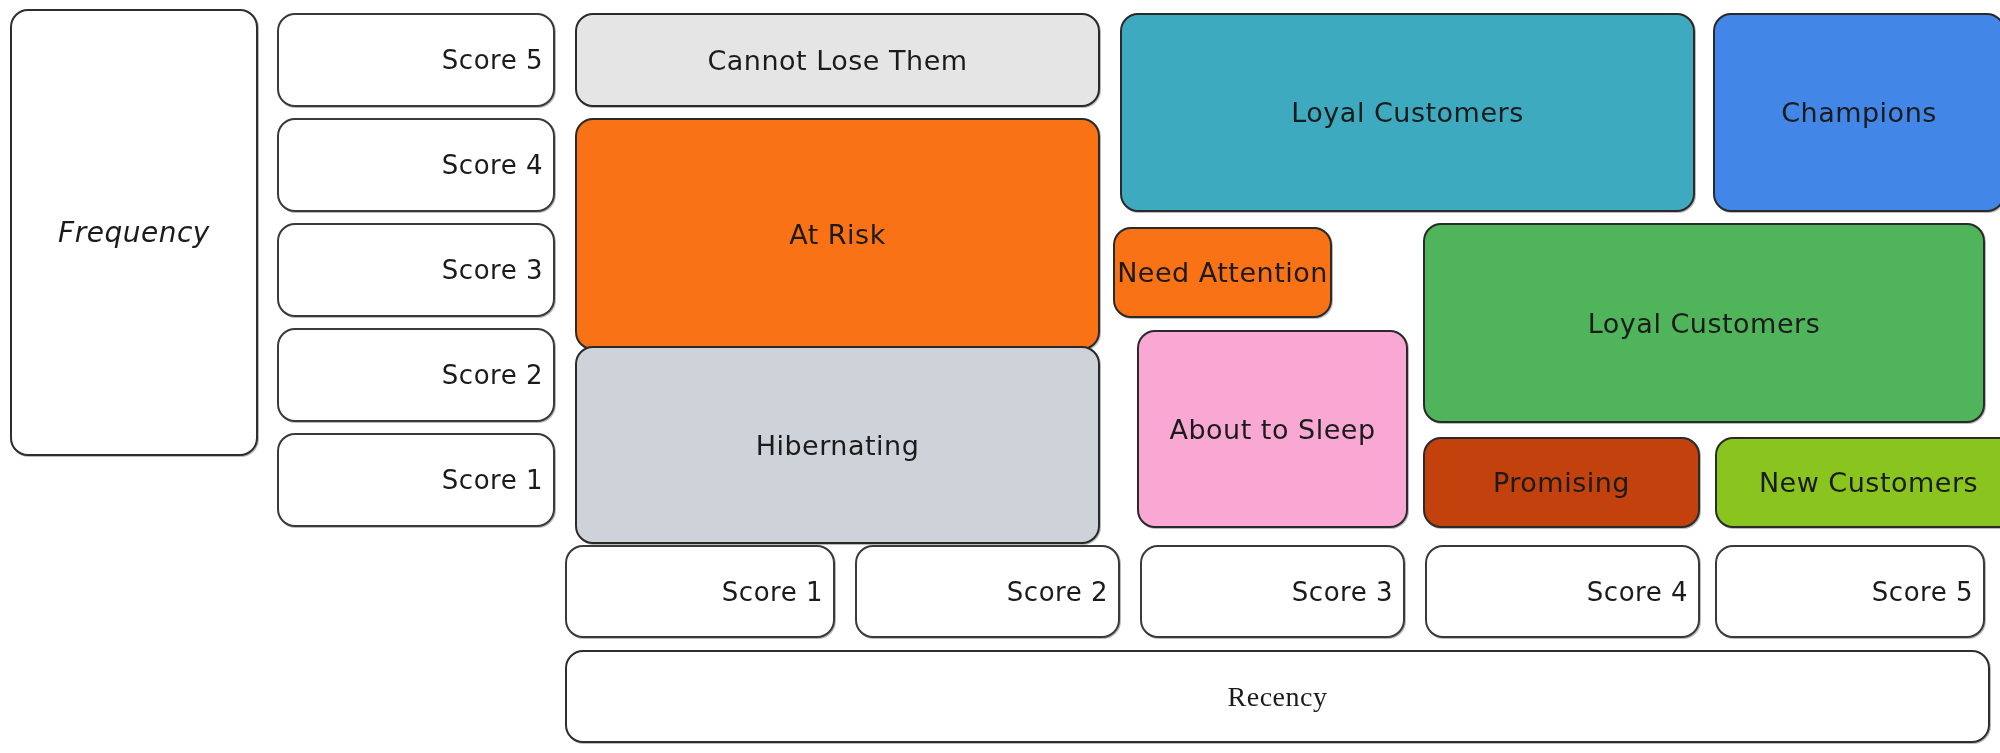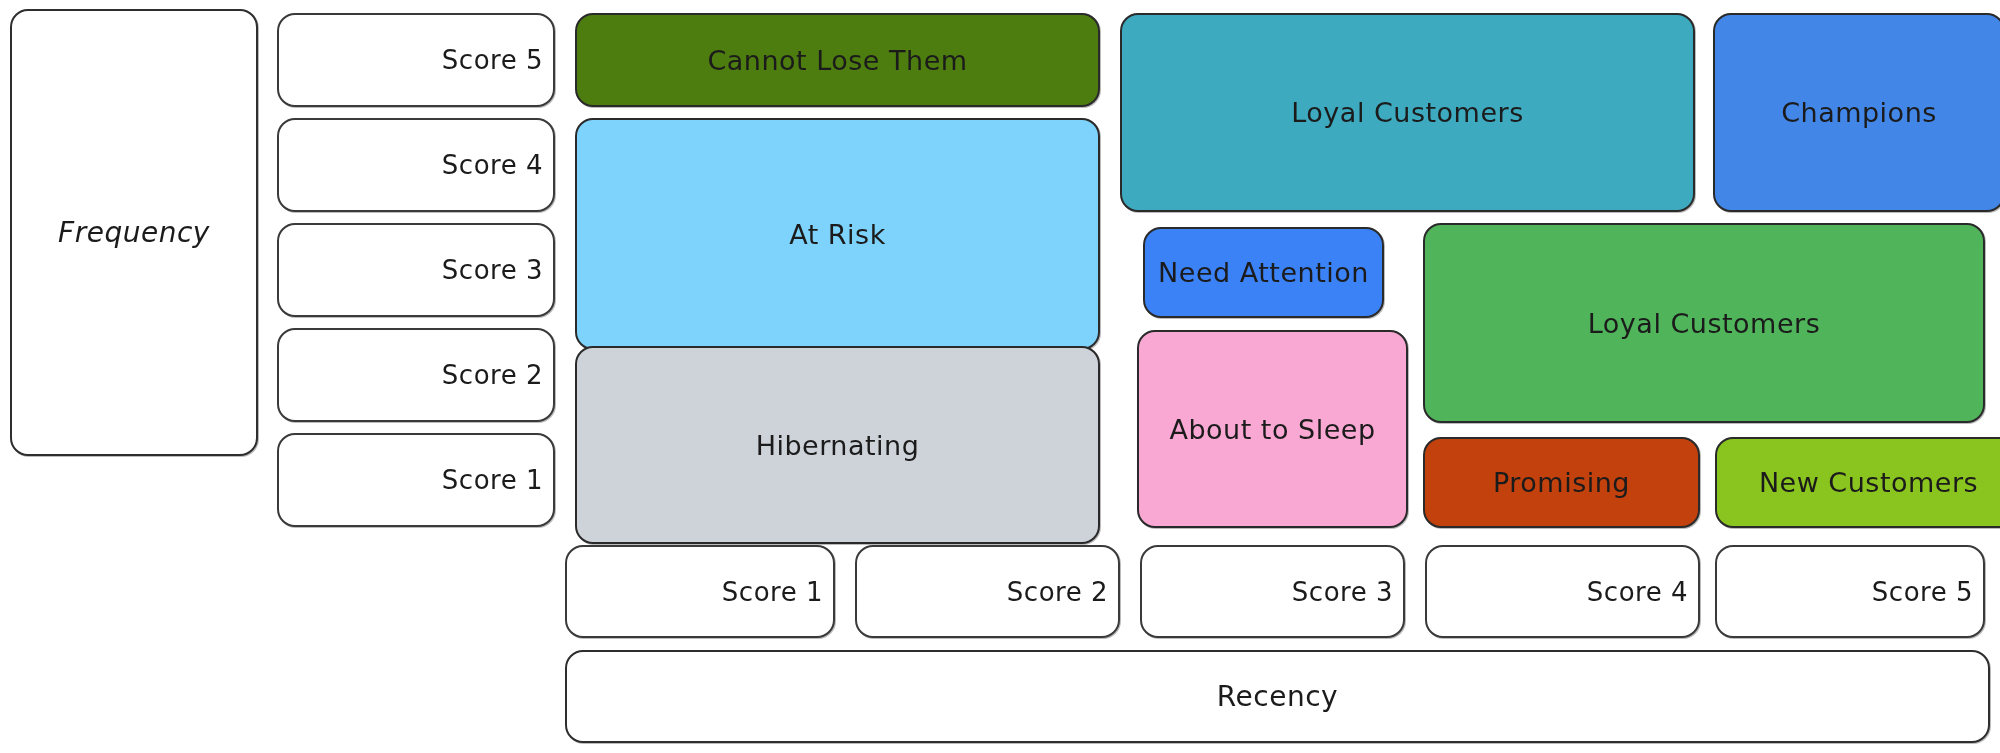--- a/index.html
+++ b/index.html
@@ -56,36 +56,36 @@
       </div>
       <div class="box score-box" style="left: 277px; top: 328px; width: 278px; height: 94px; background: rgb(255, 255, 255);">
         <span>Score 2</span>
       </div>
       <div class="box score-box" style="left: 277px; top: 433px; width: 278px; height: 94px; background: rgb(255, 255, 255);">
         <span>Score 1</span>
       </div>
     </div>
 
   <div id="segments">
-      <div class="box segment-box" style="left: 575px; top: 13px; width: 525px; height: 94px; background: #4d7c0f;">
+      <div class="box segment-box" style="left: 575px; top: 13px; width: 525px; height: 94px; background: #e5e5e5;">
         <span>Cannot Lose Them</span>
       </div>
-      <div class="box segment-box" style="left: 575px; top: 118px; width: 525px; height: 232px; background: #7dd3fc;">
+      <div class="box segment-box" style="left: 575px; top: 118px; width: 525px; height: 232px; background: #f97316;">
         <span>At Risk</span>
       </div>
       <div class="box segment-box" style="left: 575px; top: 330px; width: 525px; height: 198px; background: rgb(206, 211, 217); margin-top: 16px;">
         <span>Hibernating</span>
       </div>
       <div class="box segment-box" style="left: 1120px; top: 13px; width: 575px; height: 199px; background: rgb(61, 170, 191);">
         <span>Loyal Customers</span>
       </div>
       <div class="box segment-box" style="left: 1713px; top: 13px; width: 292px; height: 199px; background: rgb(66, 135, 232); text-align: center;">
         <span>Champions</span>
       </div>
-      <div class="box segment-box" style="left: 1143px; top: 227px; width: 241px; height: 91px; background: #3b82f6;">
+      <div class="box segment-box" style="left: 1113px; top: 227px; width: 219px; height: 91px; background: #f97316;">
         <span>Need Attention</span>
       </div>
       <div class="box segment-box" style="left: 1137px; top: 330px; width: 271px; height: 198px; background: #f9a8d4;">
         <span>About to Sleep</span>
       </div>
       <div class="box segment-box" style="left: 1423px; top: 223px; width: 562px; height: 200px; background: rgb(79, 180, 90);">
         <span>Loyal Customers</span>
       </div>
       <div class="box segment-box" style="left: 1423px; top: 437px; width: 277px; height: 91px; background: #c2410c;">
         <span>Promising</span>
@@ -106,17 +106,17 @@
         <span>Score 3</span>
       </div>
       <div class="box score-box" style="left: 1425px; top: 545px; width: 275px; height: 93px; background: rgb(255, 255, 255);">
         <span>Score 4</span>
       </div>
       <div class="box score-box" style="left: 1715px; top: 545px; width: 270px; height: 93px; background: rgb(255, 255, 255);">
         <span>Score 5</span>
       </div>
     </div>
 
-  <div class="box axis-box" style="left:565px;top:650px;width:1425px;height:93px;">
+  <div class="box axis-box" style="left:565px;top:650px;width:1425px;height:93px;font-family:Liberation Serif, serif;">
     <span>Recency</span>
   </div>
 
 </div>
 
 </body></html>

